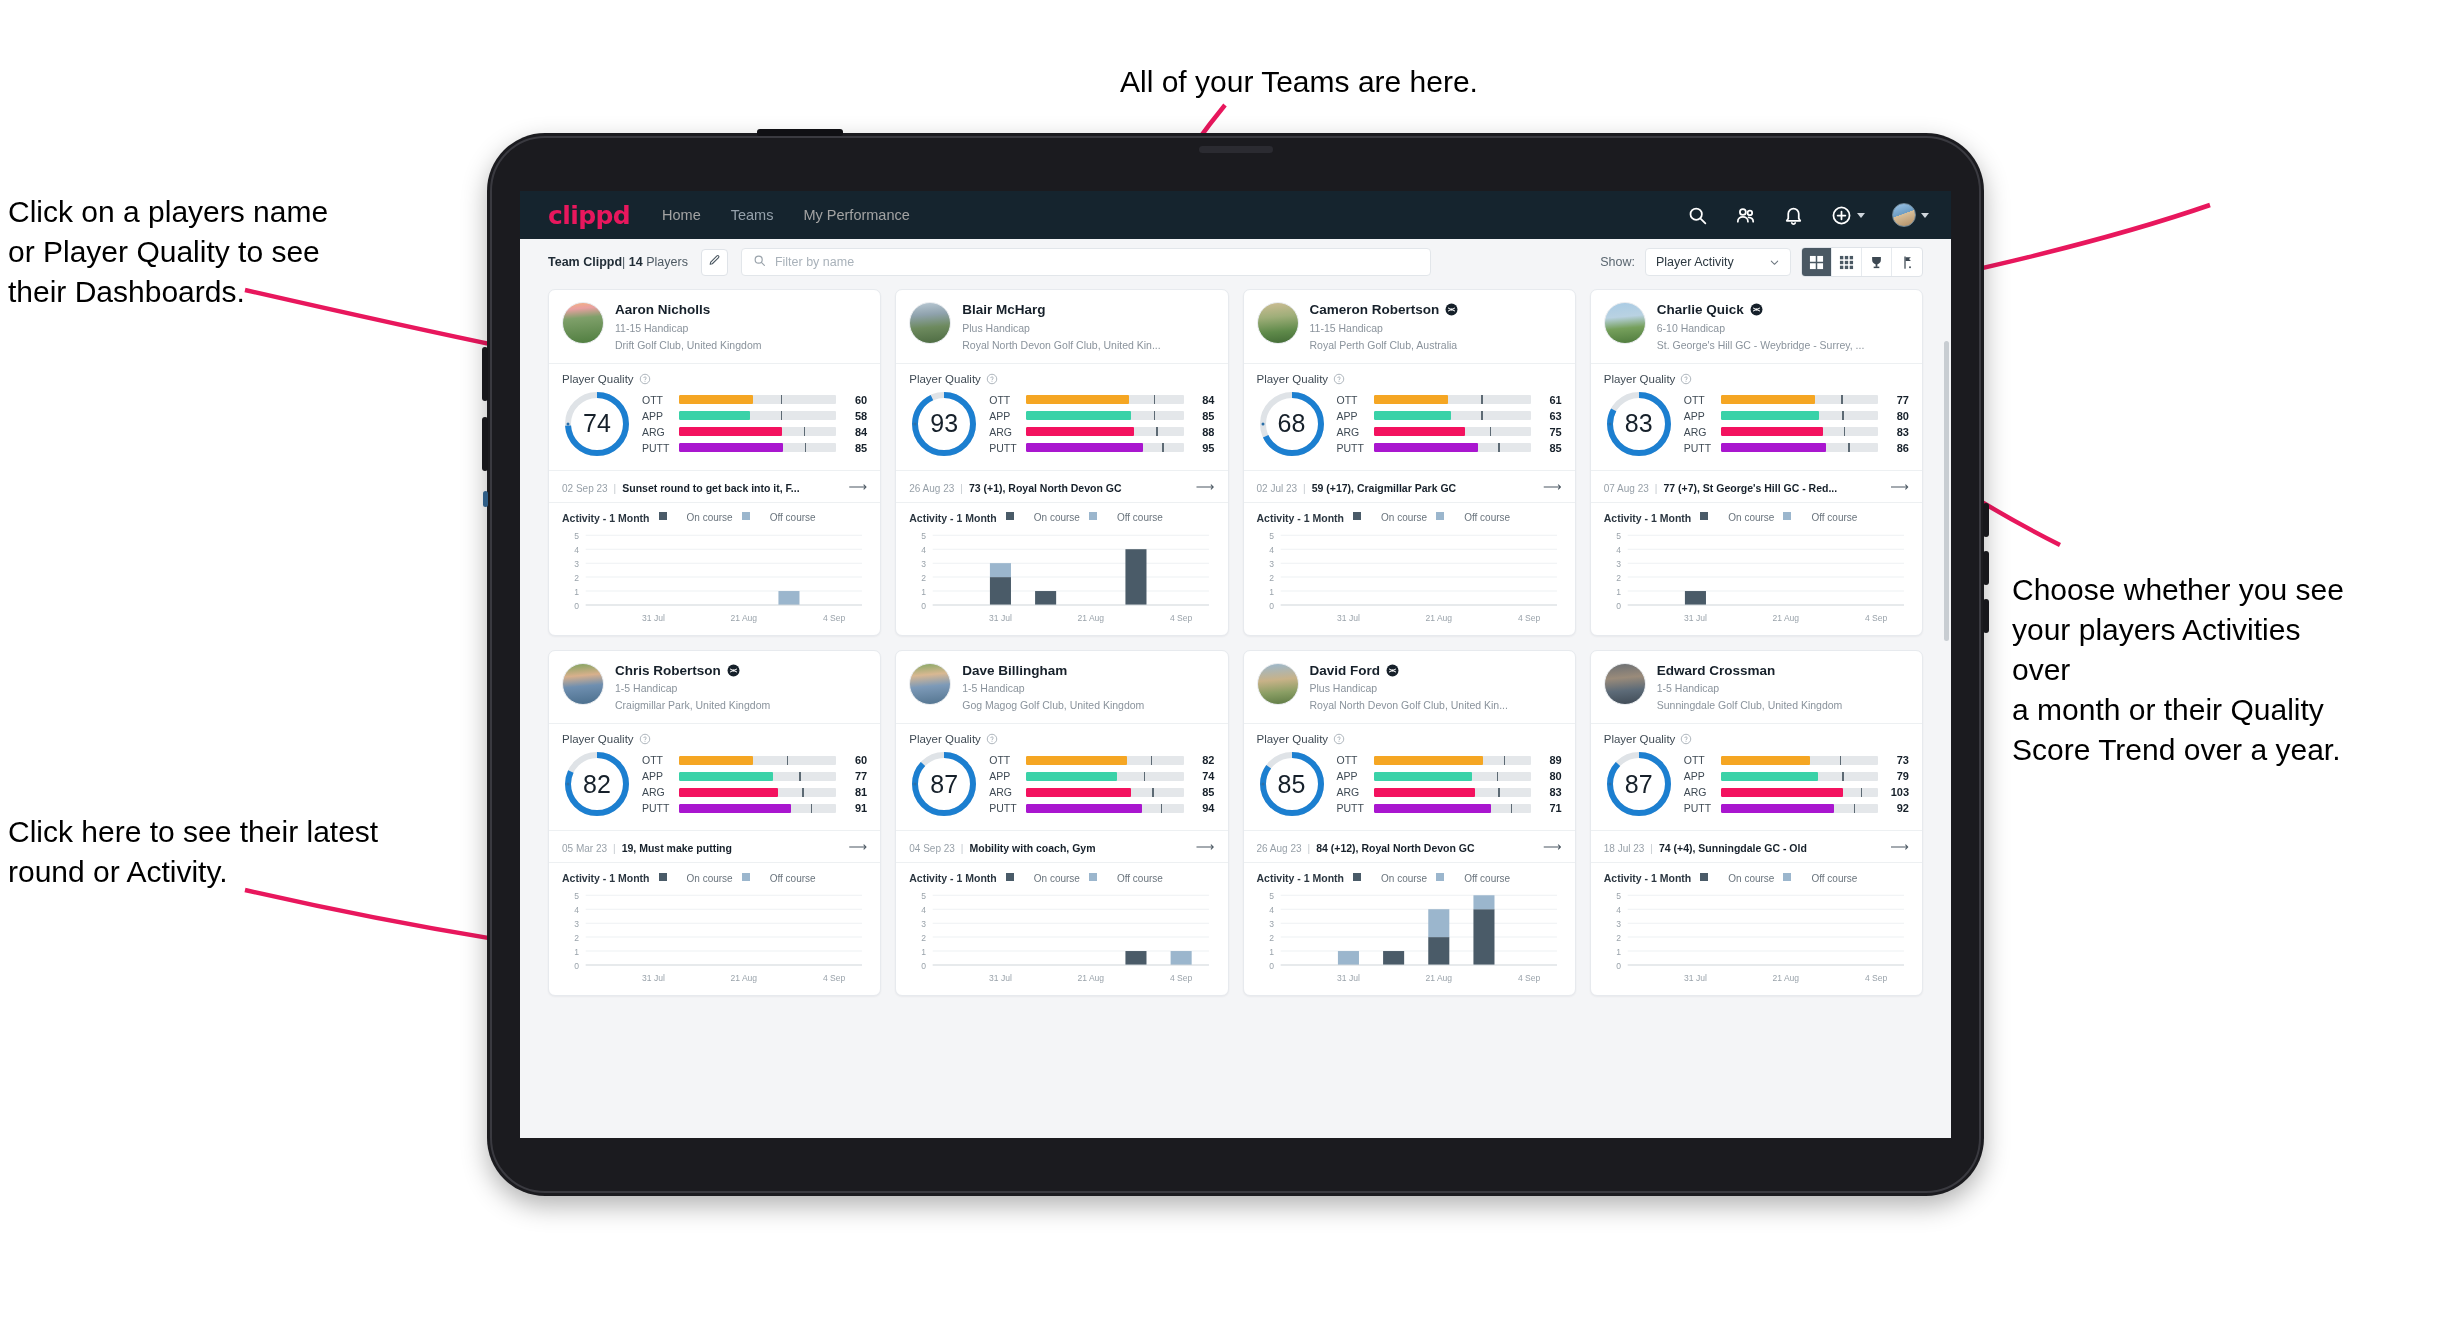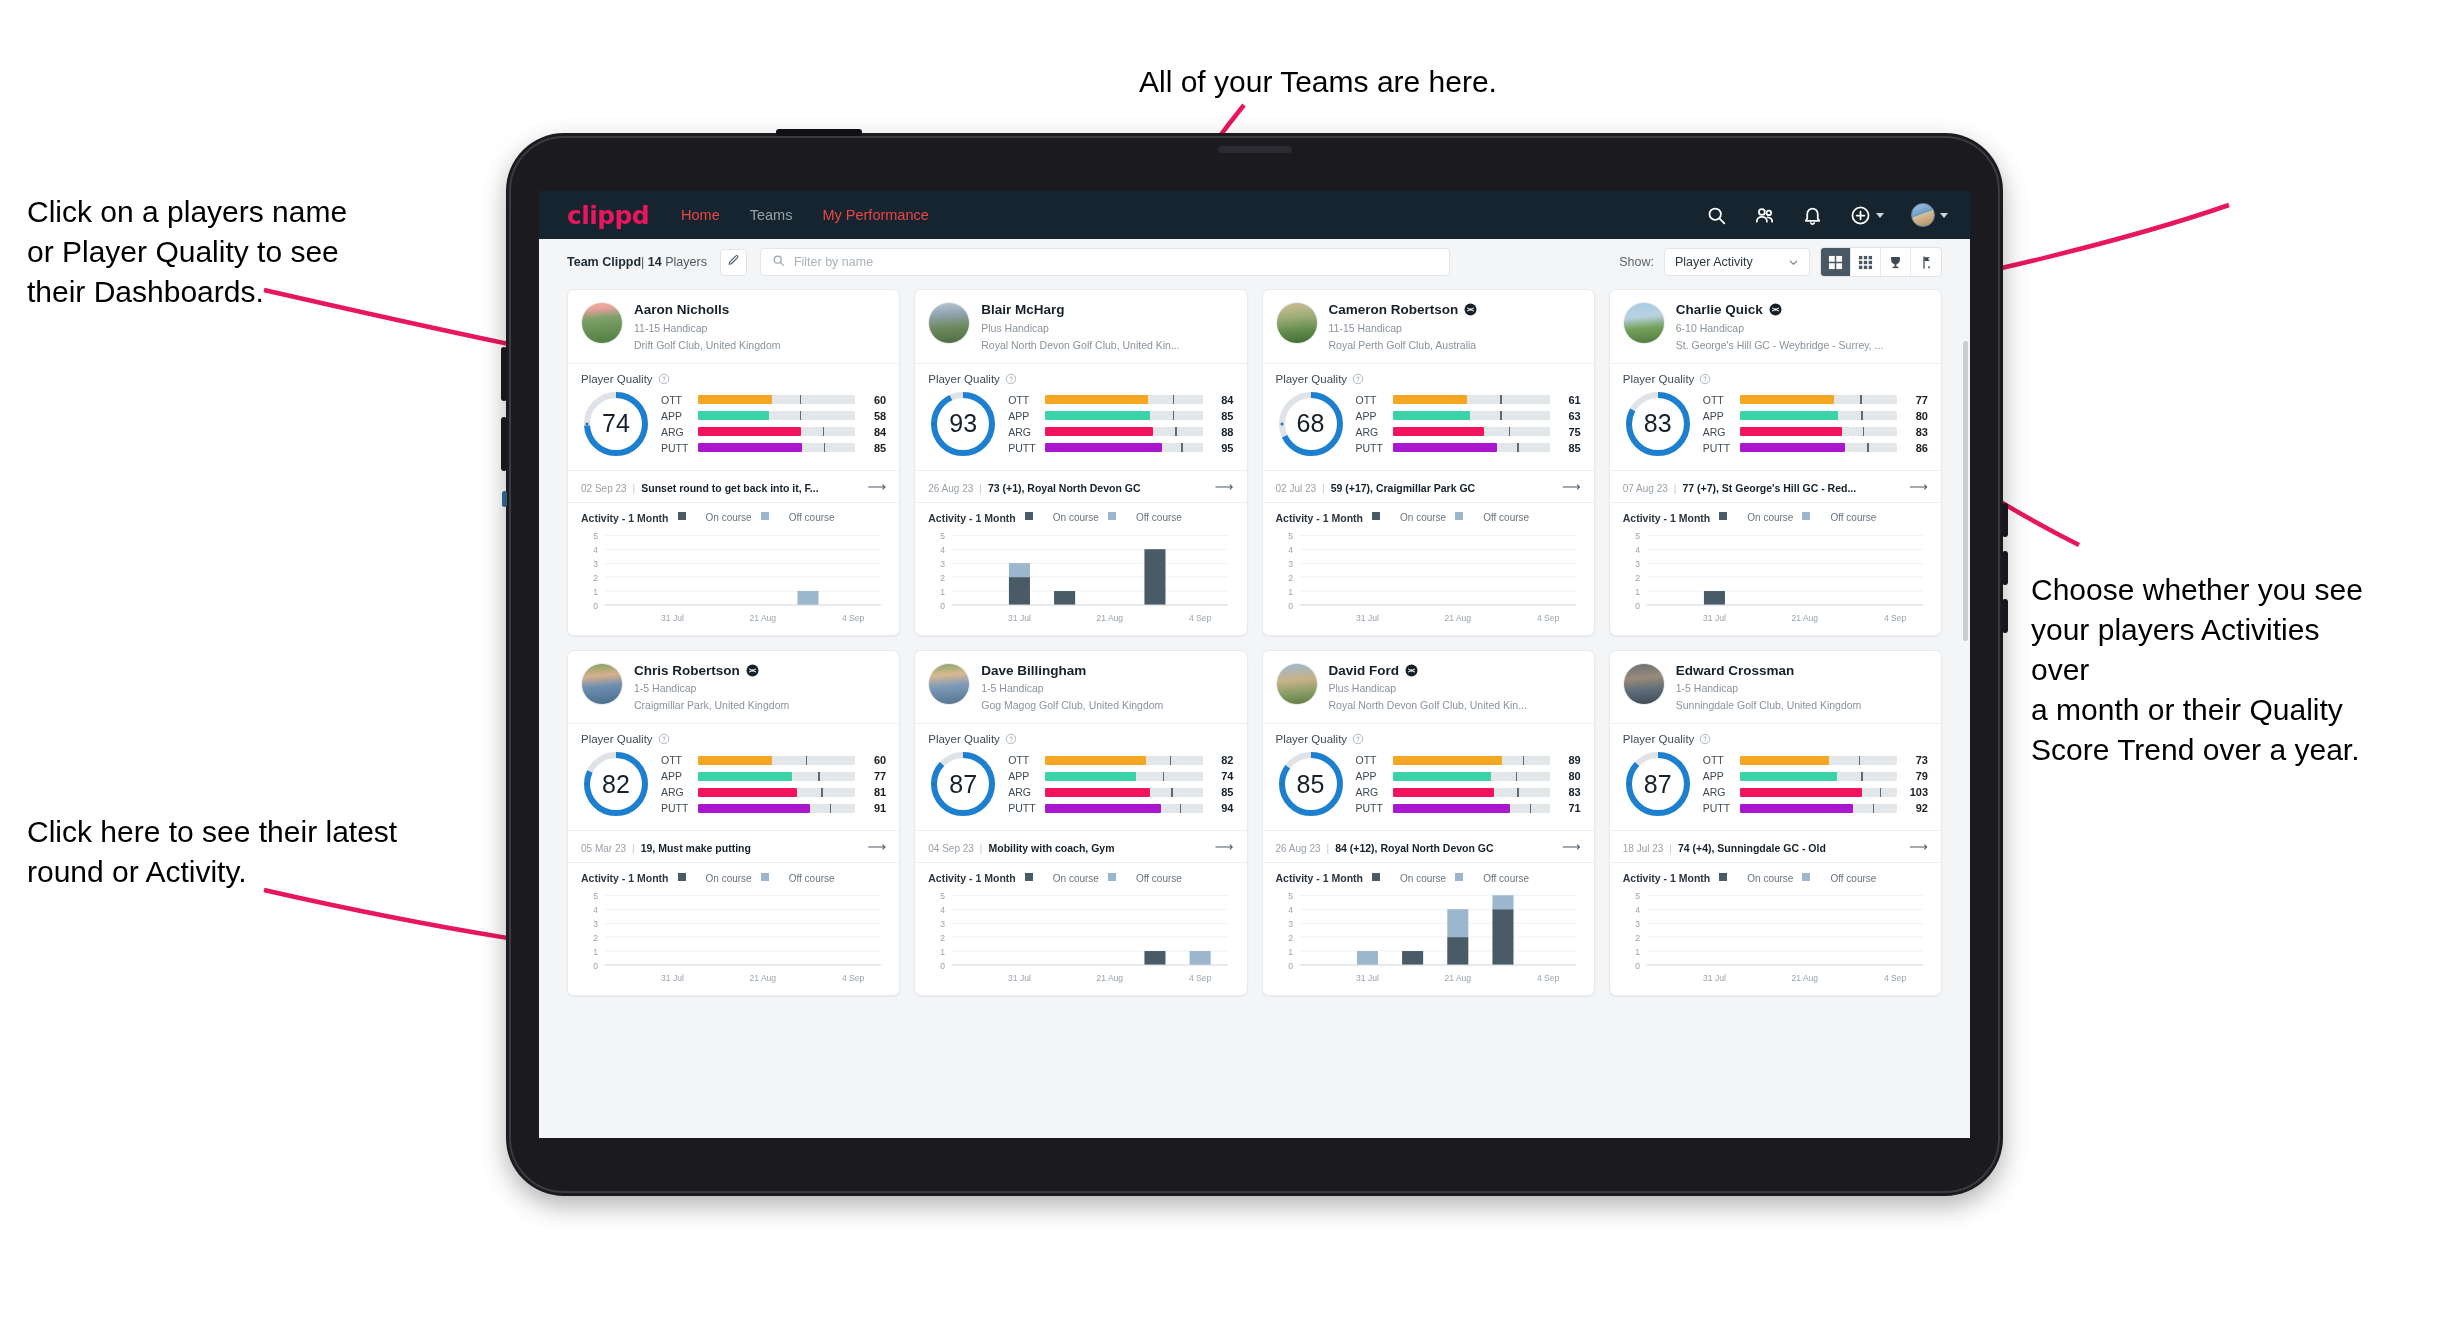--- a/index.html
+++ b/index.html
@@ -2,21 +2,21 @@
 <html><head>
 <meta charset="utf-8">
 <style>
   * { box-sizing: border-box; margin: 0; padding: 0; }
   html, body {
     width: 2452px; height: 1319px;
     background: #ffffff;
     font-family: "Liberation Sans", sans-serif;
     overflow: hidden;
   }
-  #stage { position: relative; width: 2356px; height: 1319px; margin-left: 19px; }
+  #stage { position: relative; width: 2356px; height: 1319px; }
 
   
   .annot {
     position: absolute;
     font-size: 30px;
     line-height: 1.33;
     color: #000;
     font-family: "Liberation Sans", sans-serif;
     white-space: pre-line;
   }
@@ -69,21 +69,21 @@
     height: 48px; background: #15242e;
     display: flex; align-items: center;
     padding: 0 22px 0 28px;
   }
   .logo {
     color: #e8175d; font-size: 25px; font-weight: 700;
     letter-spacing: -0.6px; margin-right: 32px;
     font-family: "DejaVu Sans", sans-serif;
   }
   .navlink {
-    color: #ef4444; font-size: 14.5px; margin-right: 30px;
+    color: #a3a3a3; font-size: 14.5px; margin-right: 30px;
     font-weight: 500; cursor: pointer; white-space: nowrap;
   }
   .navlink.dim { color: #95a1ab; }
   .nav-right { margin-left: auto; display: flex; align-items: center; gap: 27px; }
   .nav-icon { width: 21px; height: 21px; display:block; cursor:pointer; }
   .nav-icon svg { width:100%; height:100%; display:block; }
   .plus-wrap, .av-wrap { display:flex; align-items:center; gap:5px; cursor:pointer; }
   .chev { width:0;height:0;border-left:4.5px solid transparent;border-right:4.5px solid transparent;border-top:5px solid #cfd6dc;}
   .avatar-nav {
     width: 24px; height: 24px; border-radius: 50%;

